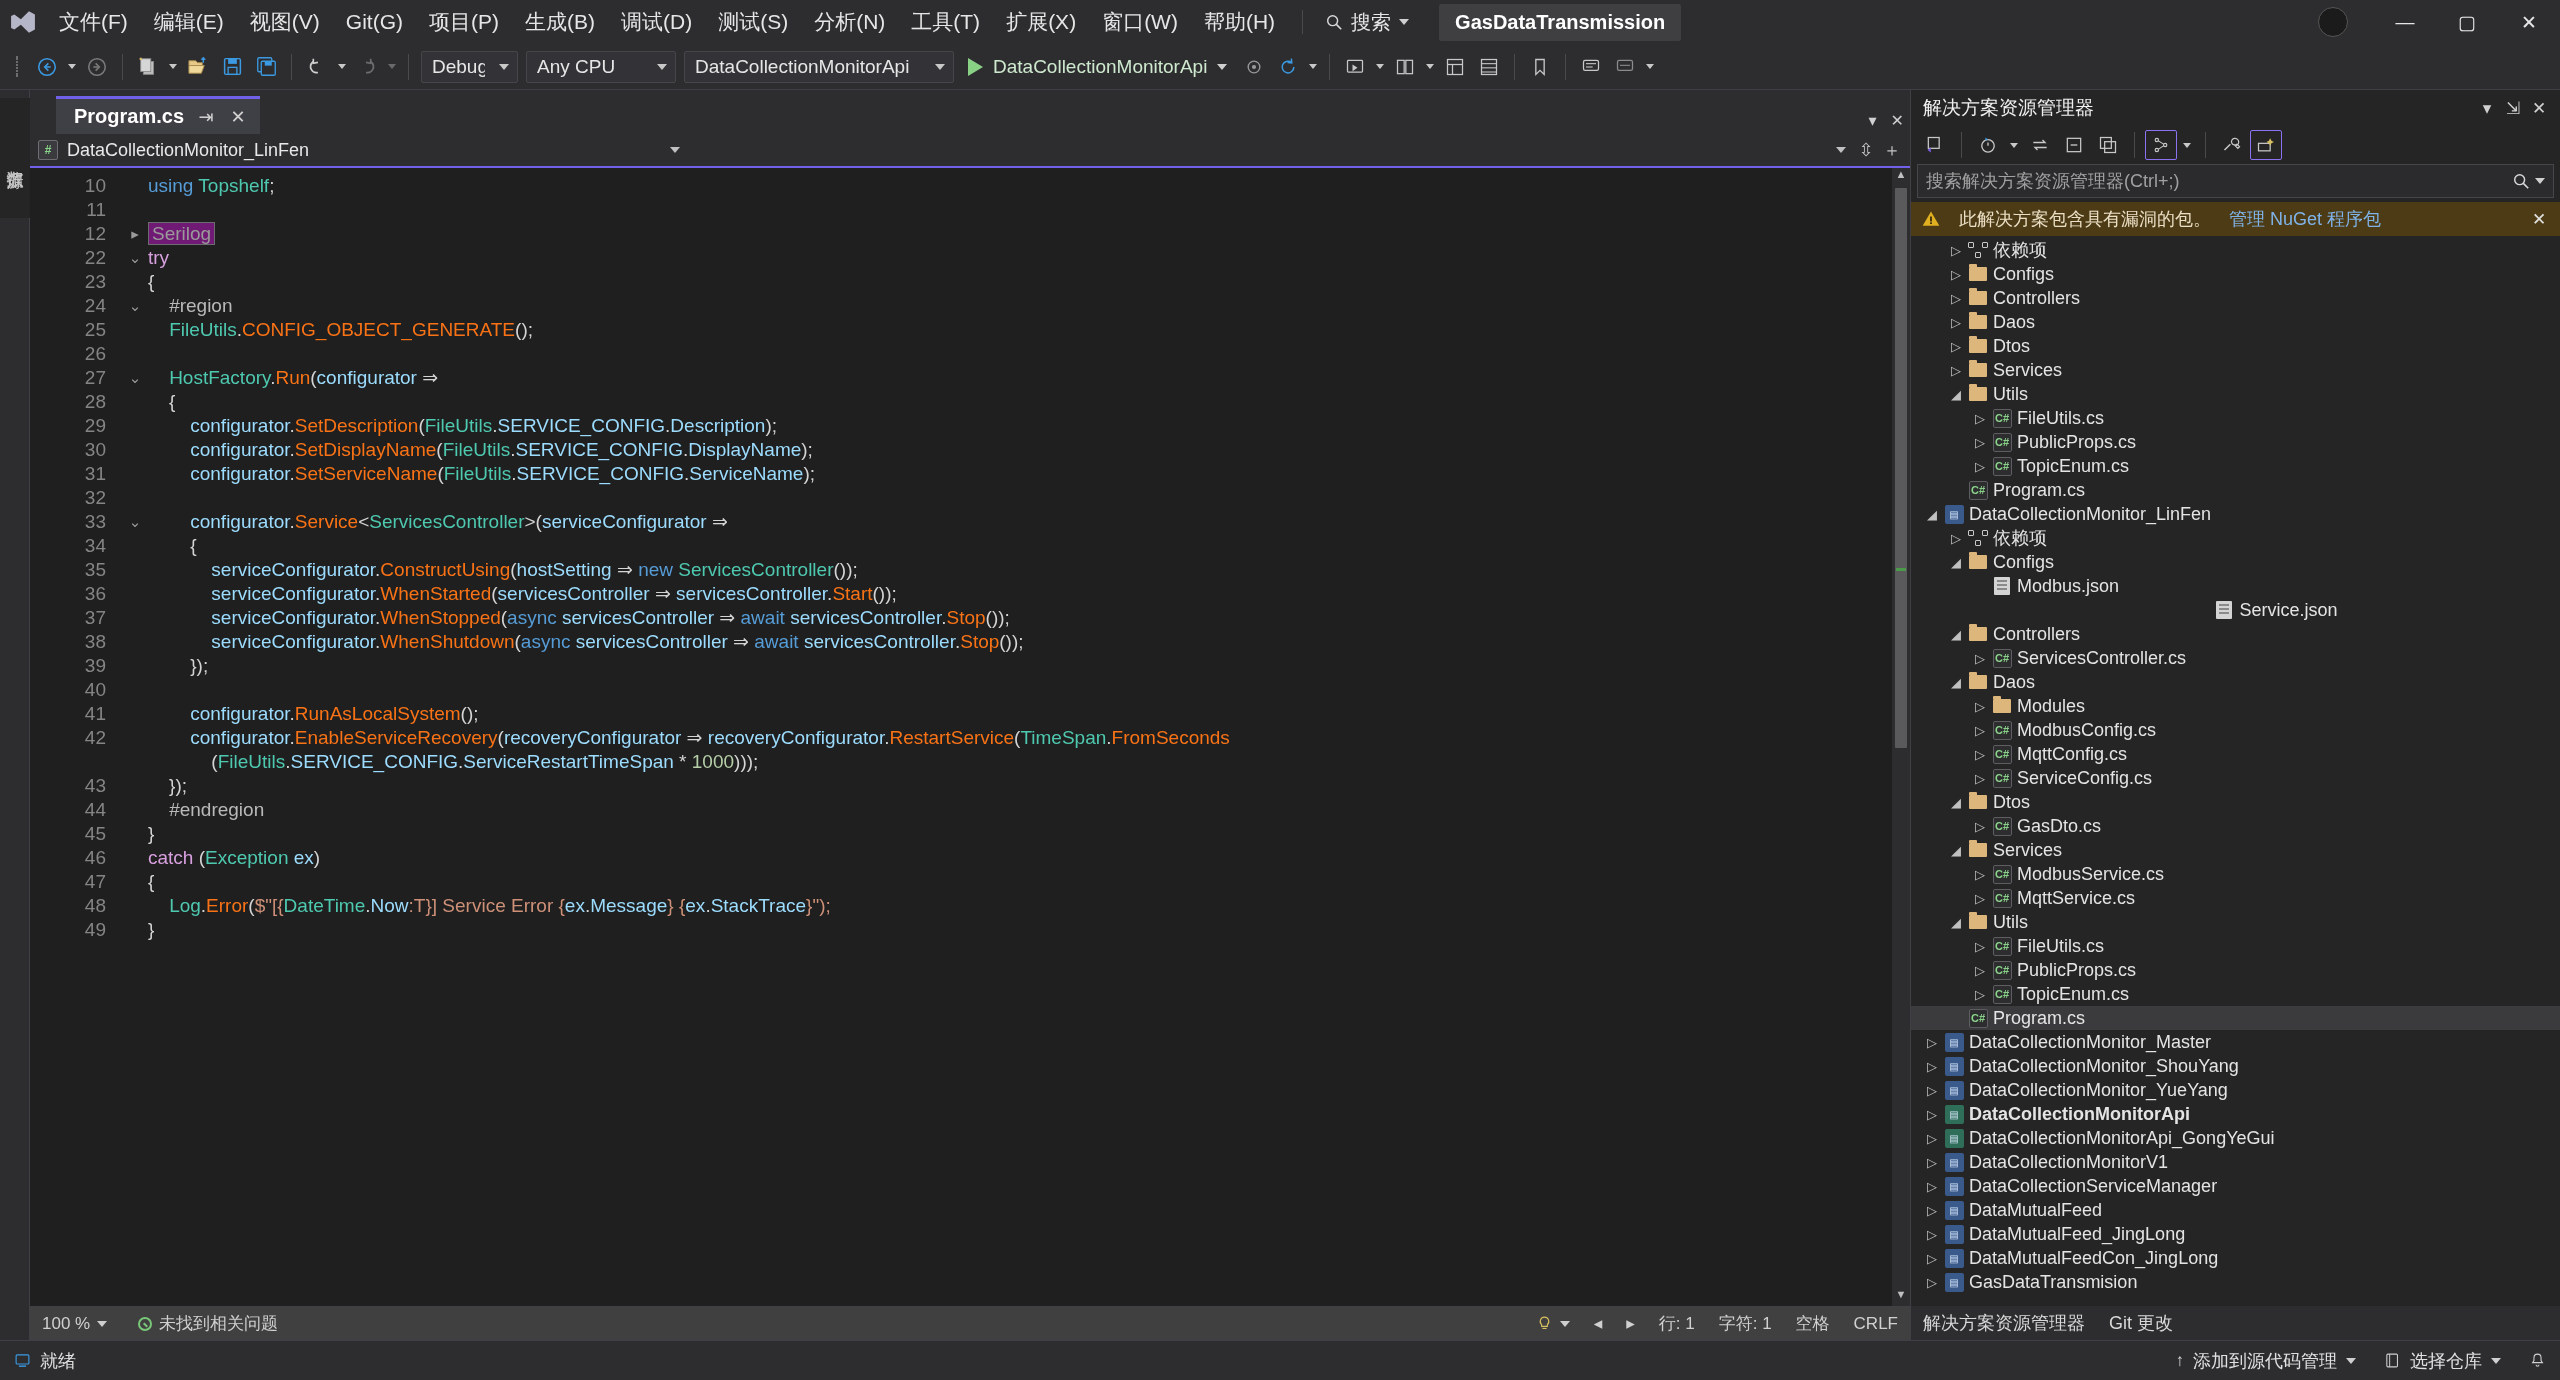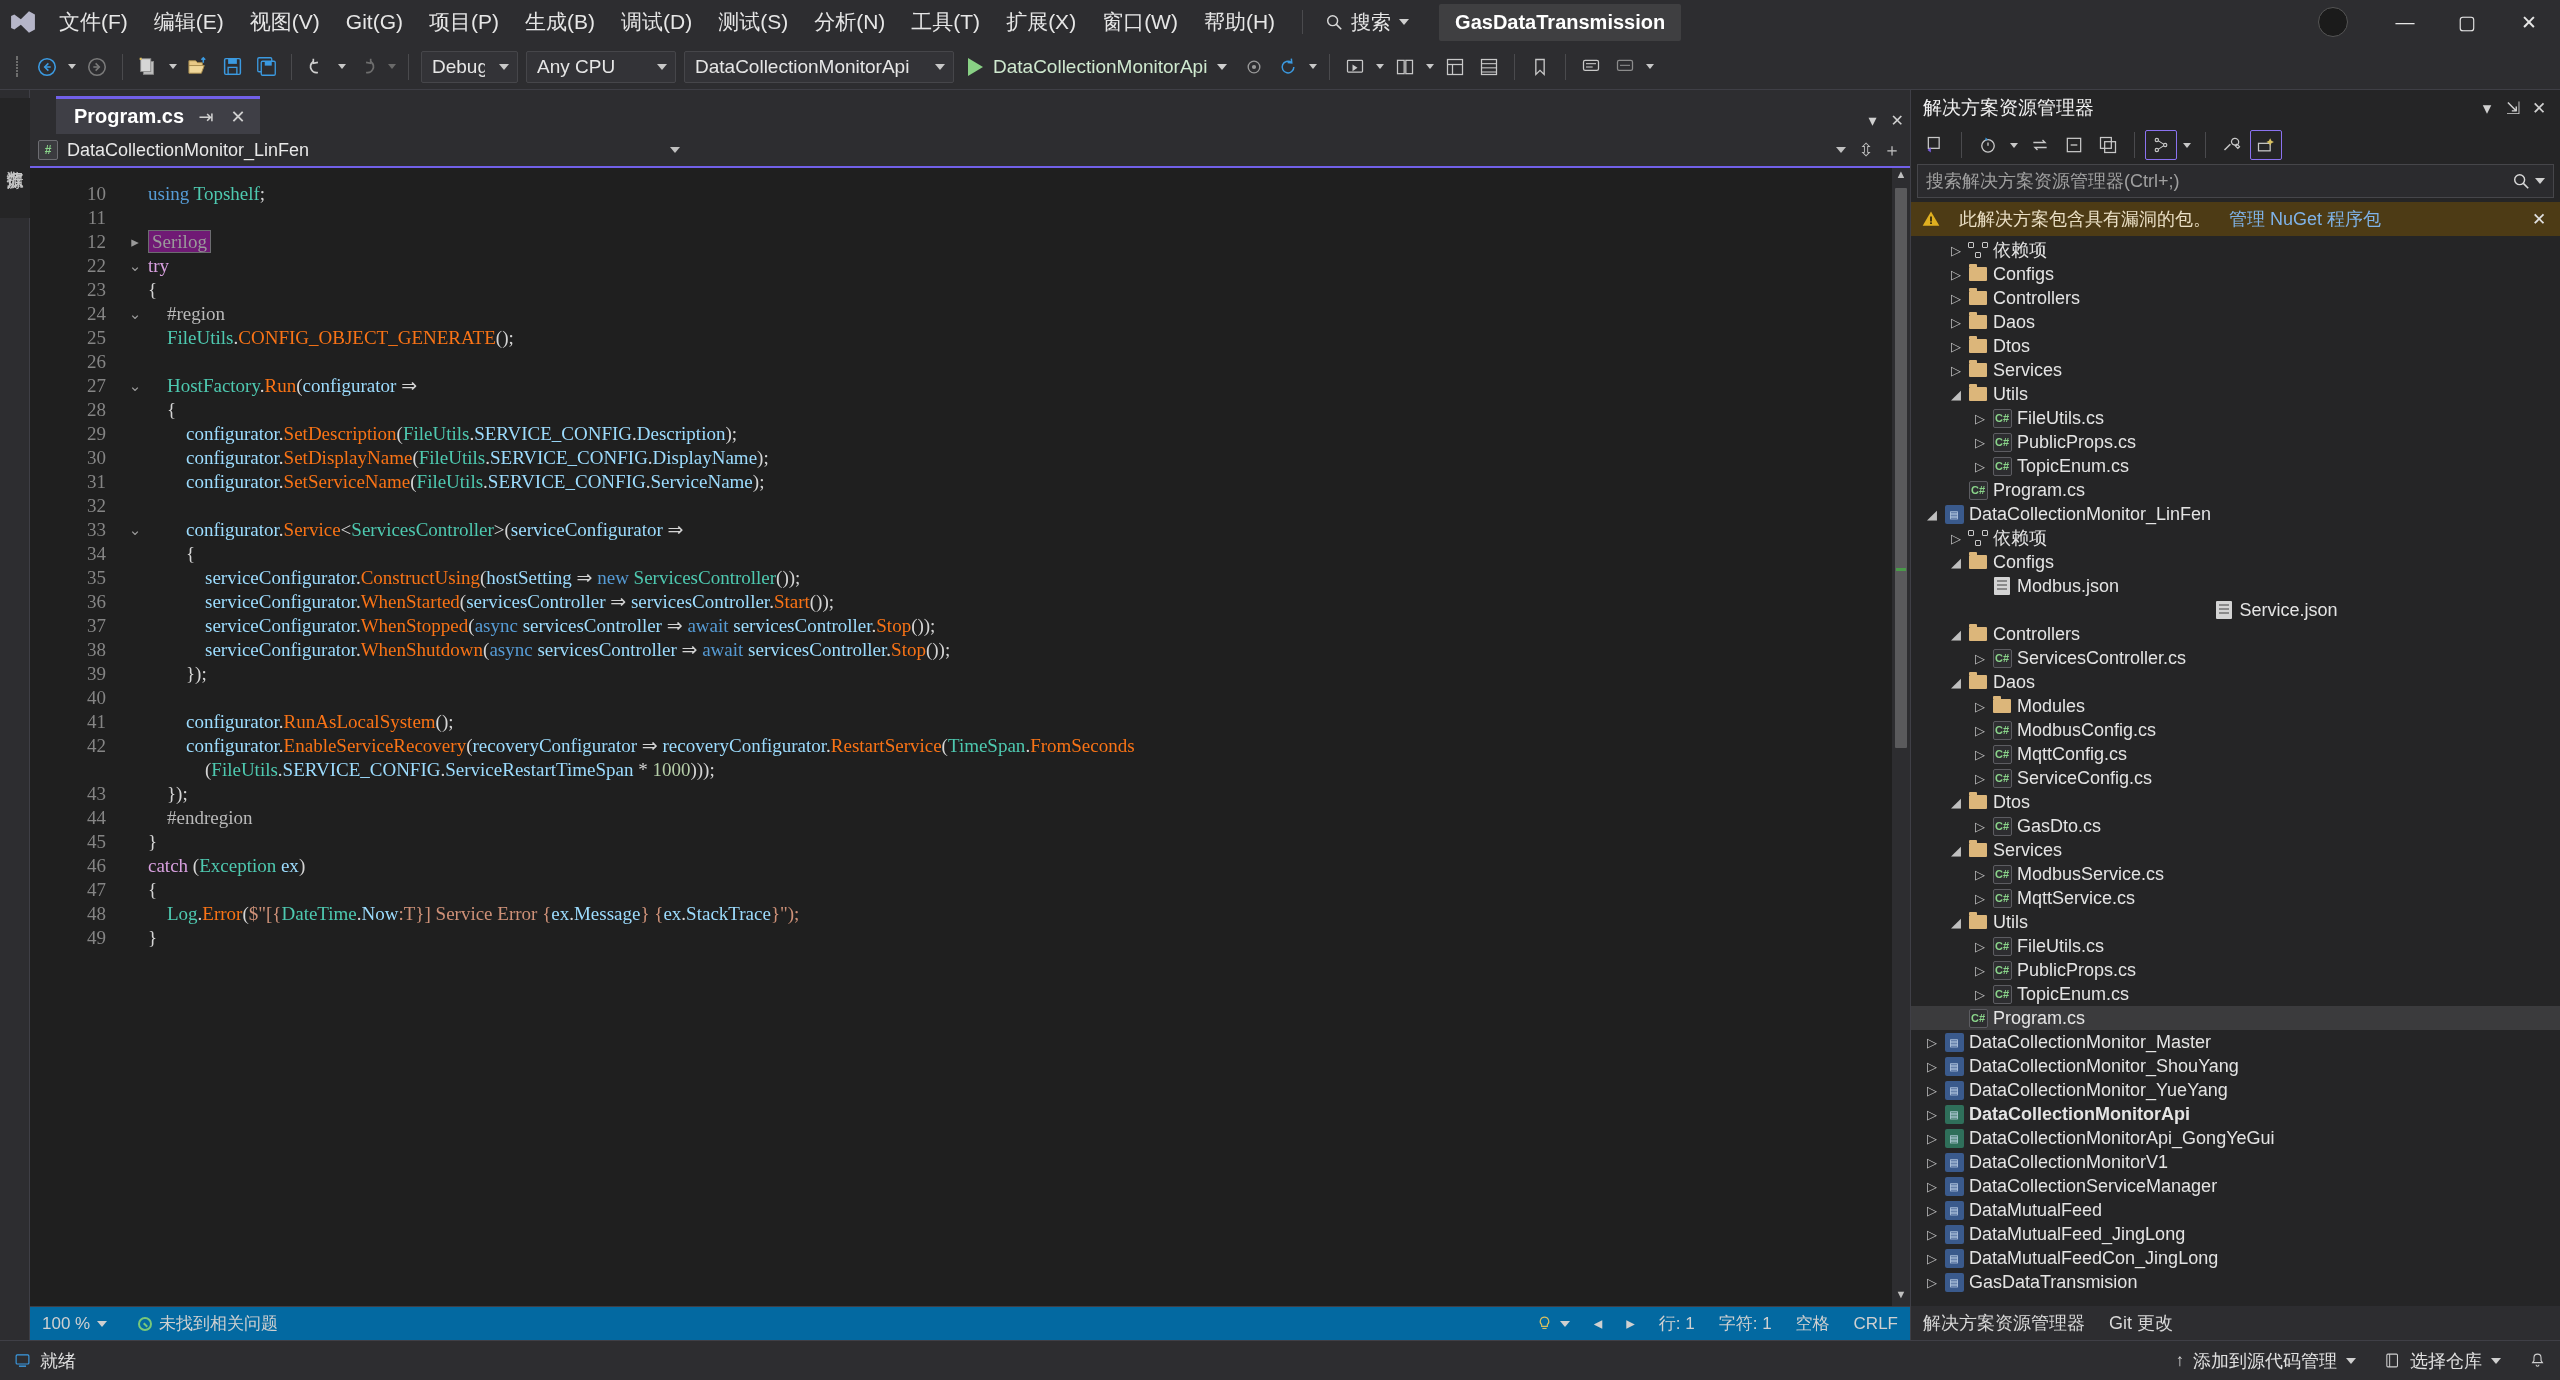--- a/index.html
+++ b/index.html
@@ -103,22 +103,22 @@
   .cs-ico {
     width:20px;height:20px;background:#3b3b3f;border:1px solid #6d6d72;border-radius:2px;
     display:flex;align-items:center;justify-content:center;font-size:12px;color:#8ad48a;font-weight:bold;
   }
   .nav-right { display:flex; align-items:center; gap:6px; padding-right:8px; }
   .nr-ico { color:#c0c0c0; font-size:18px; width:20px; text-align:center; }
 
   
   .codewrap { flex:1; display:flex; min-height:0; position:relative; background:#1f1f1f; overflow:hidden; }
   .code {
-    flex:1; position:relative; font-family:Liberation Serif, serif;
-    font-size:19px; line-height:24px; padding-top:14px; overflow:hidden;
+    flex:1; position:relative; font-family:Liberation Sans, sans-serif;
+    font-size:19px; line-height:24px; padding-top:6px; overflow:hidden;
   }
   .ln { height:24px; display:flex; align-items:center; white-space:pre; }
   .num { width:92px; text-align:right; padding-right:16px; color:#858585; flex:0 0 92px; }
   .gut { width:26px; flex:0 0 26px; text-align:center; color:#9a9a9a; font-size:15px; }
   .txt { white-space:pre; }
   
   .k  { color:#569cd6; }        
   .kc { color:#d8a0df; }        
   .ty { color:#4ec9b0; }        
   .fn { color:#f97316; }        
@@ -132,21 +132,21 @@
   }
 
   
   .vscroll { width:18px; background:#2d2d30; flex:0 0 18px; position:relative; }
   .vscroll .thumb { position:absolute; left:3px; width:12px; background:#5a5a5c; border-radius:1px; }
   .vs-up, .vs-dn { position:absolute; left:0; width:18px; height:18px; color:#c0c0c0; font-size:11px; text-align:center; }
   .marker { position:absolute; right:4px; width:10px; height:3px; }
 
   
   .edstatus {
-    height:34px; background:#0369a1; border-top:1px solid #3f3f46; flex:0 0 34px;
+    height:34px; background:#404040; border-top:1px solid #3f3f46; flex:0 0 34px;
     display:flex; align-items:center; font-size:17px; color:#d0d0d0;
   }
   .edstatus .seg { padding:0 12px; display:flex; align-items:center; gap:7px; white-space:nowrap; }
   .zoom-seg { width:96px; }
   .ok-dot { width:14px;height:14px;border-radius:50%;border:2px solid #79c879; display:inline-block; position:relative;}
   .ok-dot::after{content:"";position:absolute;left:3px;top:5px;width:5px;height:2px;background:#79c879;transform:rotate(45deg);}
   .spacer { flex:1; }
 
   
   .solex { width:650px; flex:0 0 650px; background:#252526; display:flex; flex-direction:column; border-left:1px solid #3f3f46;}

